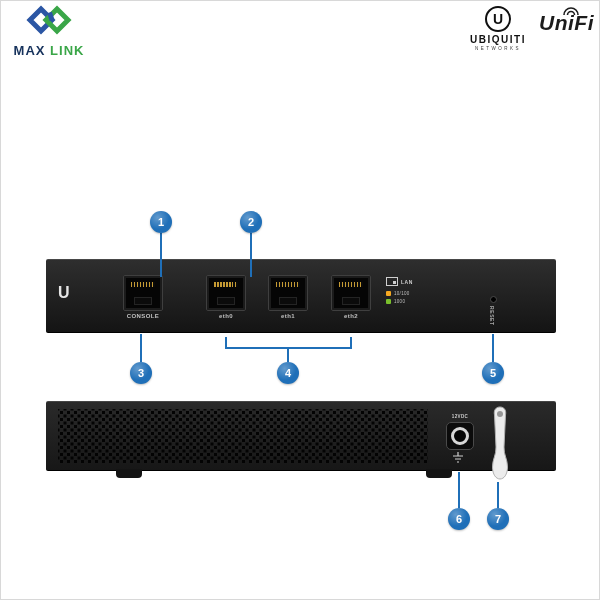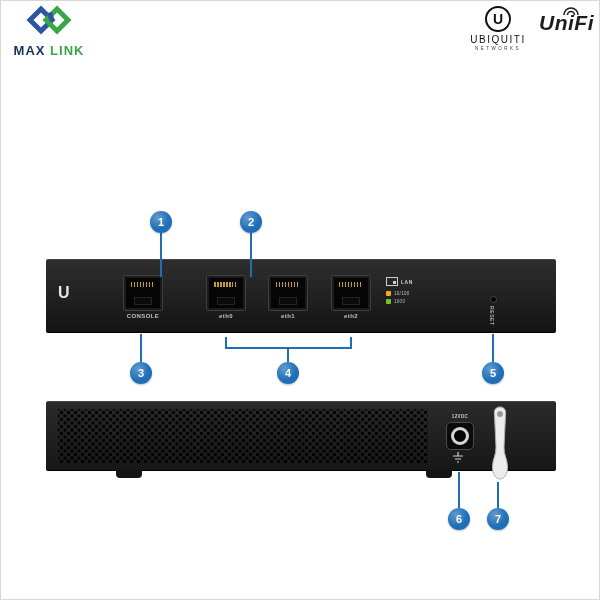--- a/index.html
+++ b/index.html
@@ -16,21 +16,21 @@
   .maxlink .word { font-size:13px; font-weight:bold; letter-spacing:1px; }
   .maxlink .w1 { color:#16325c; }
   .maxlink .w2 { color:#3aa648; }
 
   .ubnt { left:460px; top:5px; width:74px; text-align:center; }
   .ubnt-circle {
     width:26px; height:26px; border:2px solid #101010; border-radius:50%;
     margin:0 auto 2px auto; color:#101010; font-weight:bold; font-size:14px;
     line-height:22px; text-align:center;
   }
-  .ubnt-name { font-size:10px; font-weight:normal; letter-spacing:1.5px; color:#101010; }
+  .ubnt-name { font-size:10px; font-weight:bold; letter-spacing:1.5px; color:#101010; }
   .ubnt-sub { font-size:4.5px; letter-spacing:2.5px; color:#3a3a3a; margin-top:1px; }
 
   .unifi { left:538px; top:10px; width:58px;font-style:italic; }
   .unifi-text { font-size:21px; font-weight:bold; color:#1c1c1c; letter-spacing:0.5px; }
   .unifi-arcs { position:absolute; left:24px; top:-5px; }
 
   
   .panel-front {
     left:45px; top:258px; width:510px; height:74px;
     background:linear-gradient(#2e2e2e, #141414);

